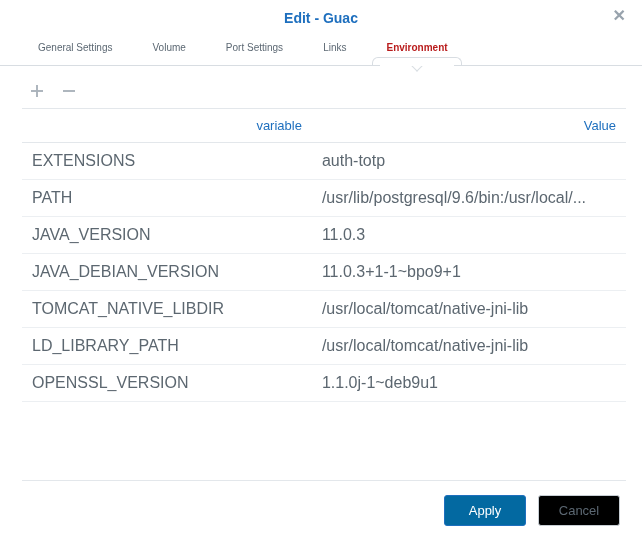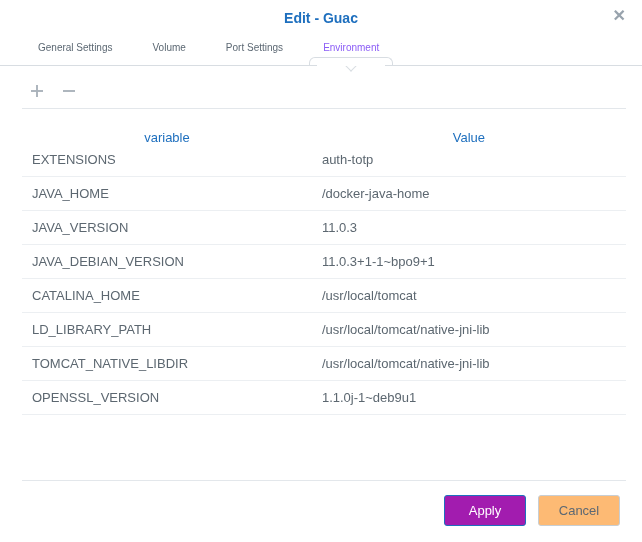--- a/index.html
+++ b/index.html
@@ -46,22 +46,22 @@
       gap: 0;
     }
     .tab {
       padding: 10px 20px 12px 20px;
       color: #5c6873;
       cursor: pointer;
       font-size: 10px;
       position: relative;
     }
     .tab.active {
-      color: #8b5cf6;
-      font-weight: 400;
+      color: #b91c1c;
+      font-weight: 700;
     }
     .tab.active::after {
       content: "";
       position: absolute;
       left: 14px;
       right: 14px;
       bottom: -1px;
       height: 2px;
       background: #fff;
     }
@@ -127,79 +127,80 @@
     .table-scroll::-webkit-scrollbar-thumb {
       background: #c7ced4;
       border-radius: 4px;
     }
     table {
       width: 100%;
       border-collapse: collapse;
       table-layout: fixed;
     }
     thead th {
-      text-align: center;
+      text-align: right;
       padding: 9px 10px;
       color: #1e6fbe;
       font-weight: 400;
       font-size: 13px;
       border-bottom: 1px solid #e3e7eb;
       background: #fff;
       position: sticky;
-      top: 12px;
+      top: 0;
     }
     tbody td {
       padding: 9px 10px;
       border-bottom: 1px solid #eceff2;
       color: #5c6770;
-      font-size: 13px;
+      font-size: 16px;
       white-space: nowrap;
       overflow: hidden;
       text-overflow: ellipsis;
     }
     .col-var { width: 48%; }
     .col-val { width: 52%; }
     .footer {
       display: flex;
       justify-content: flex-end;
       gap: 12px;
       padding: 14px 22px 16px 22px;
     }
     .btn {
       min-width: 82px;
       padding: 7px 18px;
       border-radius: 3px;
       font-size: 13px;
       cursor: pointer;
       text-align: center;
       border: 1px solid #c7ced4;
-      background: #fdba74;
+      background: #000000;
       color: #5c6873;
     }
     .btn-primary {
-      background: #a21caf;
+      background: #0369a1;
       border-color: #1e6fbe;
       color: #fff;
       font-weight: 500;
     }
   </style>
 </head>
 <body>
 
 <div class="dialog">
 
   <div class="title-bar">
     <span>Edit - Guac</span>
     <span class="close-icon">✕</span>
   </div>
 
   <div class="tabs">
     <div class="tab"><span>General Settings</span></div>
     <div class="tab"><span>Volume</span></div>
     <div class="tab"><span>Port Settings</span></div>
+    <div class="tab"><span>Links</span></div>
     <div class="tab active">
       <span>Environment</span>
       <span class="tab-pointer"></span>
     </div>
   </div>
 
   <div class="toolbar">
     <span class="tool-btn">
       <svg viewBox="0 0 24 24" fill="none" stroke="currentColor" stroke-width="2.5">
           <line x1="12" y1="4" x2="12" y2="20"></line>
@@ -225,41 +226,37 @@
             <th>variable</th>
             <th>Value</th>
           </tr>
         </thead>
         <tbody id="env-rows">
             <tr>
               <td>EXTENSIONS</td>
               <td>auth-totp</td>
             </tr>
             <tr>
-              <td>JAVA_HOME</td>
-              <td>/docker-java-home</td>
+              <td>PATH</td>
+              <td>/usr/lib/postgresql/9.6/bin:/usr/local/...</td>
             </tr>
             <tr>
               <td>JAVA_VERSION</td>
               <td>11.0.3</td>
             </tr>
             <tr>
               <td>JAVA_DEBIAN_VERSION</td>
               <td>11.0.3+1-1~bpo9+1</td>
             </tr>
             <tr>
-              <td>CATALINA_HOME</td>
-              <td>/usr/local/tomcat</td>
+              <td>TOMCAT_NATIVE_LIBDIR</td>
+              <td>/usr/local/tomcat/native-jni-lib</td>
             </tr>
             <tr>
               <td>LD_LIBRARY_PATH</td>
-              <td>/usr/local/tomcat/native-jni-lib</td>
-            </tr>
-            <tr>
-              <td>TOMCAT_NATIVE_LIBDIR</td>
               <td>/usr/local/tomcat/native-jni-lib</td>
             </tr>
             <tr>
               <td>OPENSSL_VERSION</td>
               <td>1.1.0j-1~deb9u1</td>
             </tr>
           </tbody>
       </table>
     </div>
   </div>

